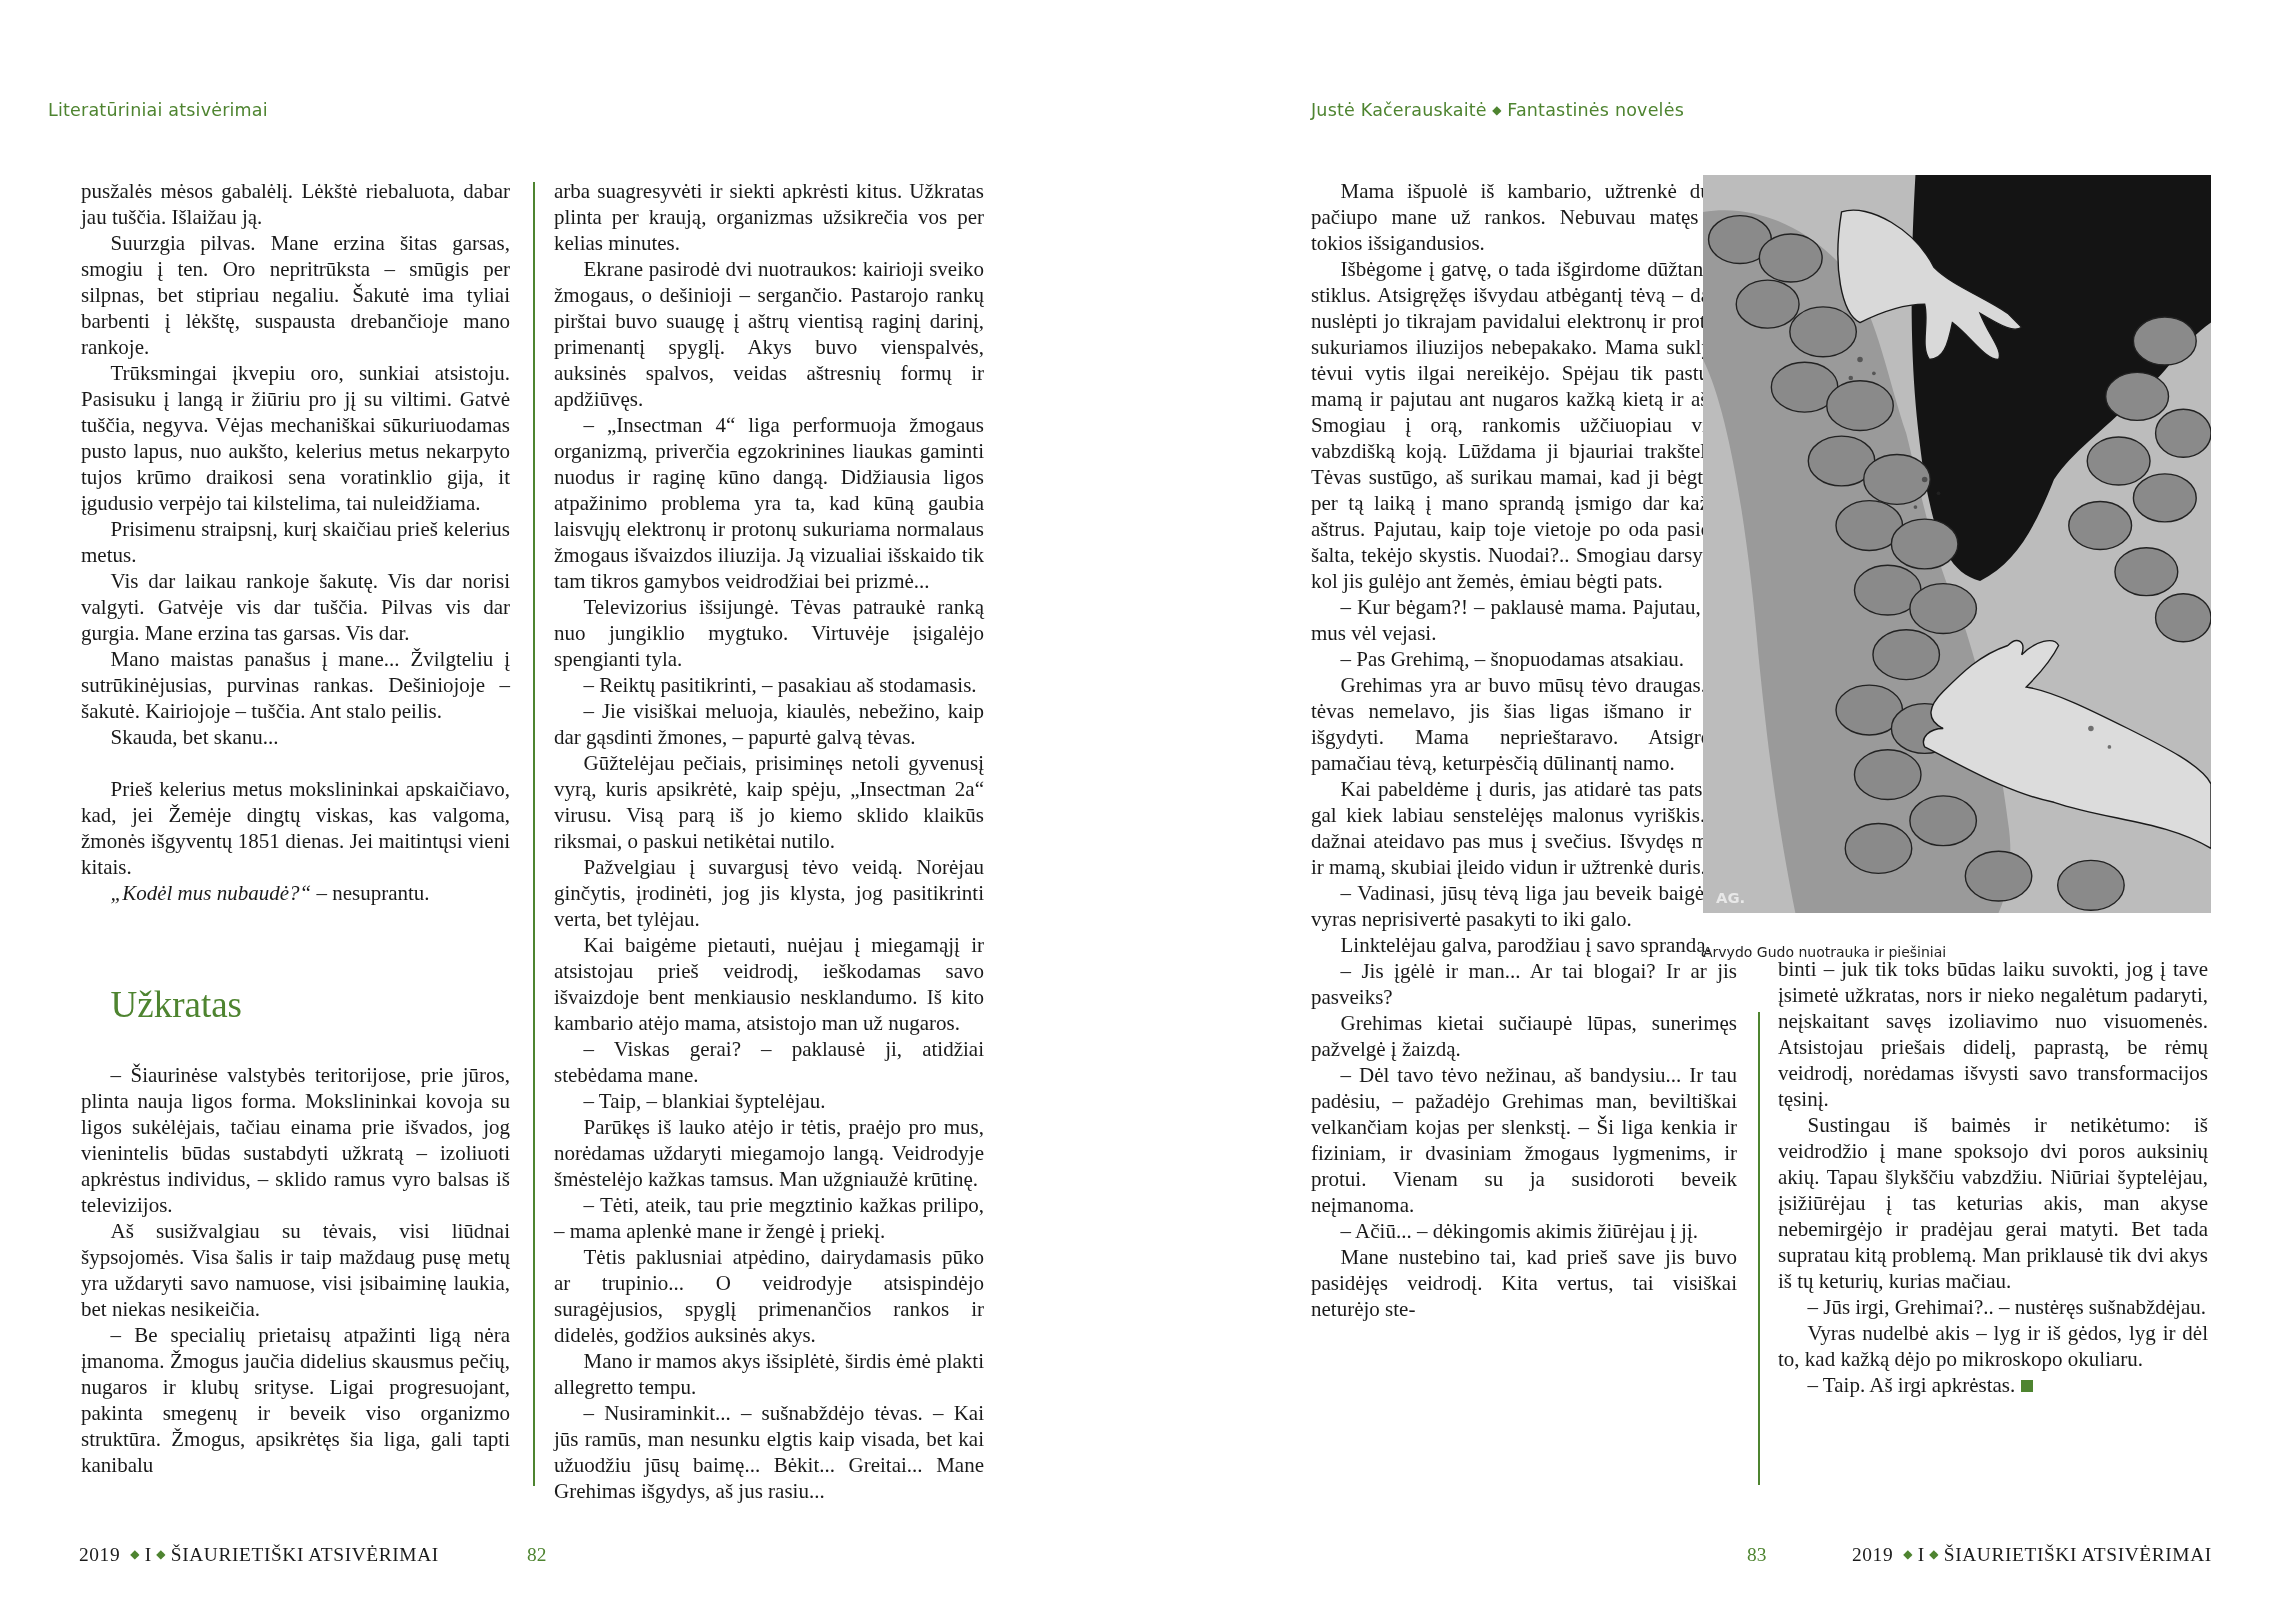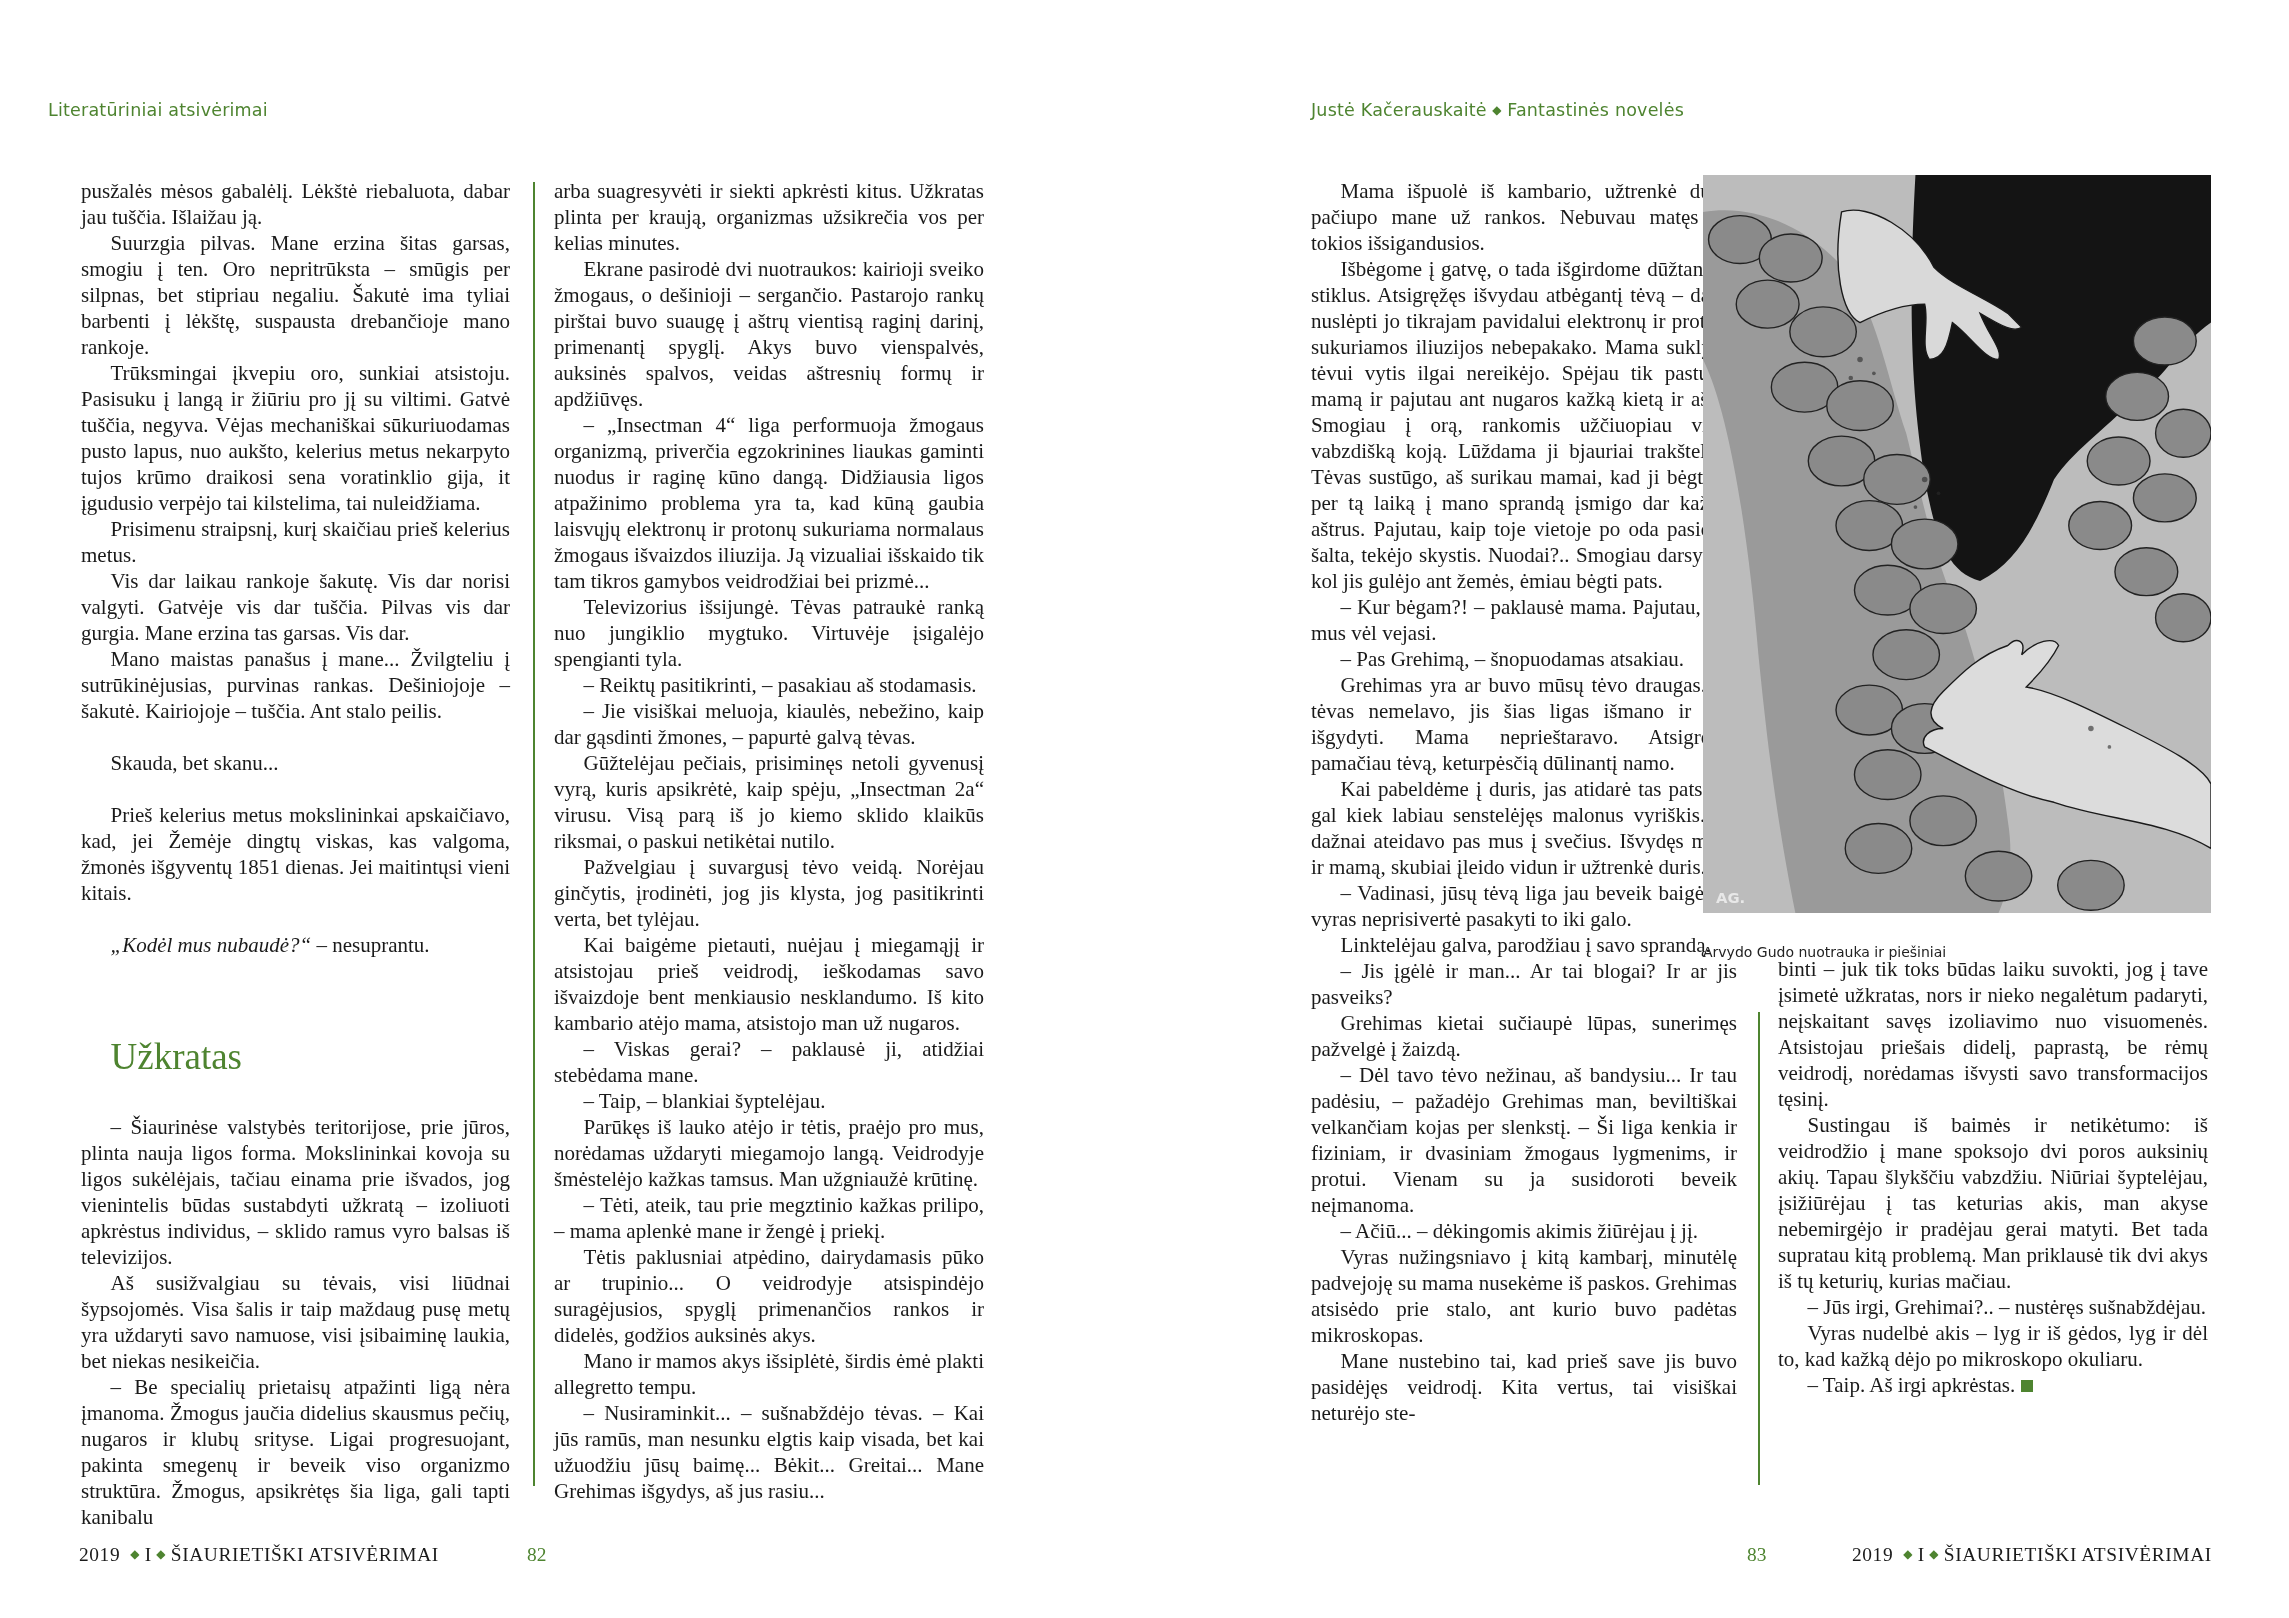--- a/index.html
+++ b/index.html
@@ -10,21 +10,21 @@
     letter-spacing: 0.2px; white-space: nowrap;
   }
   .running-head .dia { font-size: 12px; position: relative; top: -1.8px; margin: 0 5.5px; }
   .col {
     position: absolute; top: 178px;
     font-family: "Liberation Serif", serif; font-size: 21px; line-height: 26px;
     color: #1a1a1a; text-align: justify; hyphens: manual;
   }
   .col p { margin: 0; text-indent: 29.5px; }
   .col p.noind { text-indent: 0; }
-  .col p.gap { margin-top: 26px; }
+  .col p.gap { }
   .col p.gap2 { margin-top: 26px; }
   .col em { font-style: italic; }
   .section-title {
     font-family: "Liberation Serif", serif; font-size: 37px; color: #4e8430;
     margin: 78px 0 37px 0; text-indent: 29.5px; line-height: 41px; font-weight: normal;
   }
   .rule { position: absolute; width: 1.8px; background: #4e8430; }
   .illustration {
     position: absolute; left: 1703px; top: 175px; width: 508px; height: 738px;
     background: #ef4444; overflow: hidden;
@@ -107,21 +107,20 @@
   <p>– Kur bėgam?! – paklausė mama. Pajutau, kad mus vėl vejasi.</p>
   <p>– Pas Grehimą, – šnopuodamas atsakiau.</p>
   <p>Grehimas yra ar buvo mūsų tėvo draugas. Jei tėvas nemelavo, jis šias ligas išmano ir gali išgydyti. Mama neprieštaravo. Atsigręžęs pamačiau tėvą, keturpėsčią dūlinantį namo.</p>
   <p>Kai pabeldėme į duris, jas atidarė tas pats, tik gal kiek labiau senstelėjęs malonus vyriškis. Jis dažnai ateidavo pas mus į svečius. Išvydęs mane ir mamą, skubiai įleido vidun ir užtrenkė duris.</p>
   <p>– Vadinasi, jūsų tėvą liga jau beveik baigė... – vyras neprisivertė pasakyti to iki galo.</p>
   <p>Linktelėjau galva, parodžiau į savo sprandą.</p>
   <p>– Jis įgėlė ir man... Ar tai blogai? Ir ar jis pasveiks?</p>
   <p>Grehimas kietai sučiaupė lūpas, sunerimęs pažvelgė į žaizdą.</p>
   <p>– Dėl tavo tėvo nežinau, aš bandysiu... Ir tau padėsiu, – pažadėjo Grehimas man, beviltiškai velkančiam kojas per slenkstį. – Ši liga kenkia ir fiziniam, ir dvasiniam žmogaus lygmenims, ir protui. Vienam su ja susidoroti beveik neįmanoma.</p>
   <p>– Ačiū... – dėkingomis akimis žiūrėjau į jį.</p>
-  <p>Vyras nužingsniavo į kitą kambarį, minutėlę padvejoję su mama nusekėme iš paskos. Grehimas atsisėdo prie stalo, ant kurio buvo padėtas mikroskopas.</p>
   <p>Mane nustebino tai, kad prieš save jis buvo pasidėjęs veidrodį. Kita vertus, tai visiškai neturėjo ste-</p>
 </div>
 
 <div class="illustration">
   <svg viewBox="0 0 550 800" preserveAspectRatio="none">
     <rect x="0" y="0" width="550" height="800" fill="#bcbcbc"></rect>
     <path d="M230 0 L550 0 L550 160 C520 180 500 220 470 240 C430 280 400 300 380 330 C360 380 340 420 300 440 C260 430 250 380 240 330 C230 260 220 180 230 0 Z" fill="#141414"></path>
     <path d="M0 40 C60 30 120 60 160 110 C190 160 200 220 220 280 C235 340 250 420 280 480 C300 540 320 620 330 700 C340 760 320 800 320 800 L100 800 C80 700 70 620 60 520 C50 400 30 260 0 200 Z" fill="#9a9a9a"></path>
     <g fill="#8a8a8a" stroke="#222" stroke-width="1.5">
       <ellipse cx="40" cy="70" rx="34" ry="26"></ellipse>

